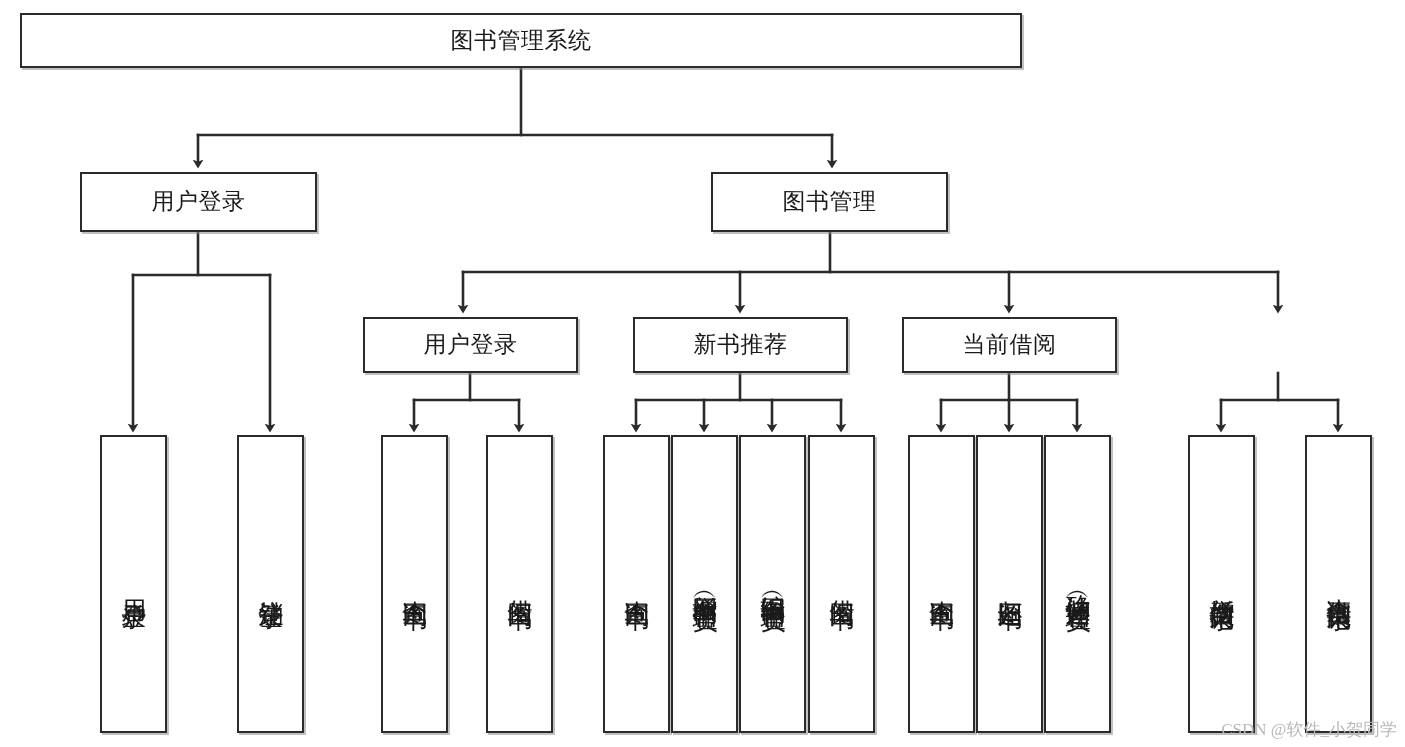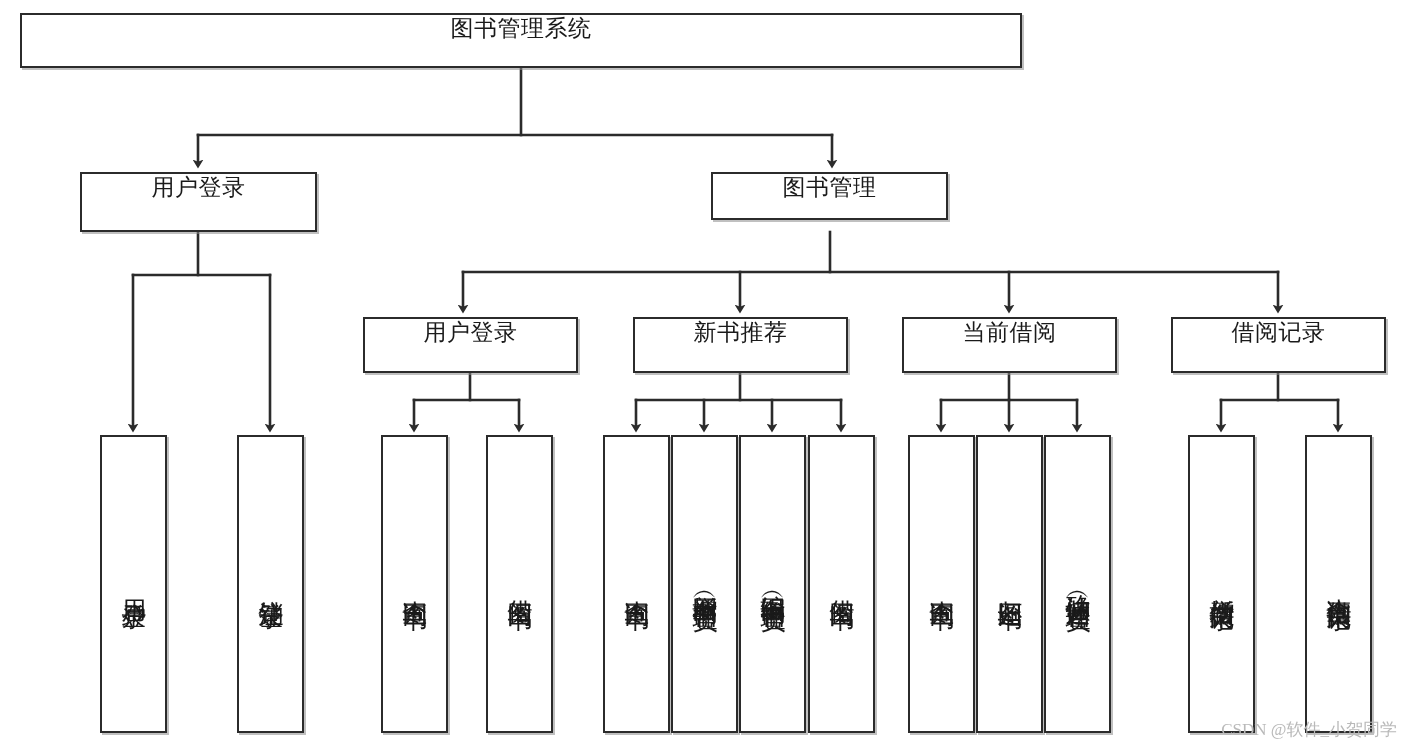--- a/index.html
+++ b/index.html
@@ -20,20 +20,21 @@
     top: 0;
     width: 1405px;
     height: 747px;
   }
   .node {
     position: absolute;
     box-sizing: border-box;
     background: #ffffff;
     border: 2.5px solid #2b2b2b;
     display: flex;
+    align-items: center;
     justify-content: center;
     color: #1a1a1a;
     z-index: 3;
   }
   .node.shadowed {
     box-shadow: 2px 2px 0 0 rgba(140,140,140,0.55);
   }
   .node-label {
     display: block;
     text-align: center;
@@ -131,36 +132,33 @@
     </g>
   </svg>
 
   <div class="node horizontal shadowed" style="left:20px; top:13px; width:1002px; height:55px;">
     <span class="node-label">图书管理系统</span>
   </div>
 
   <div class="node horizontal shadowed" style="left:80px; top:172px; width:237px; height:60px;">
     <span class="node-label">用户登录</span>
   </div>
-  <div class="node horizontal shadowed" style="left:711px; top:172px; width:237px; height:48px;">
+  <div class="node horizontal shadowed" style="left:711px; top:172px; width:237px; height:60px;">
     <span class="node-label">图书管理</span>
   </div>
 
   <div class="node horizontal shadowed" style="left:363px; top:317px; width:215px; height:56px;">
     <span class="node-label">用户登录</span>
   </div>
   <div class="node horizontal shadowed" style="left:633px; top:317px; width:215px; height:56px;">
     <span class="node-label">新书推荐</span>
   </div>
   <div class="node horizontal shadowed" style="left:902px; top:317px; width:215px; height:56px;">
     <span class="node-label">当前借阅</span>
   </div>
-  <div class="node horizontal shadowed" style="left:1171px; top:317px; width:215px; height:56px;">
-    <span class="node-label">借阅记录</span>
-  </div>
 
   <div class="node vertical shadowed" style="left:100px; top:435px; width:67px; height:298px;">
     <span class="node-label">用户登录</span>
   </div>
   <div class="node vertical shadowed" style="left:237px; top:435px; width:67px; height:298px;">
     <span class="node-label">注销登录</span>
   </div>
 
   <div class="node vertical shadowed" style="left:381px; top:435px; width:67px; height:298px;">
     <span class="node-label">查询图书</span>

